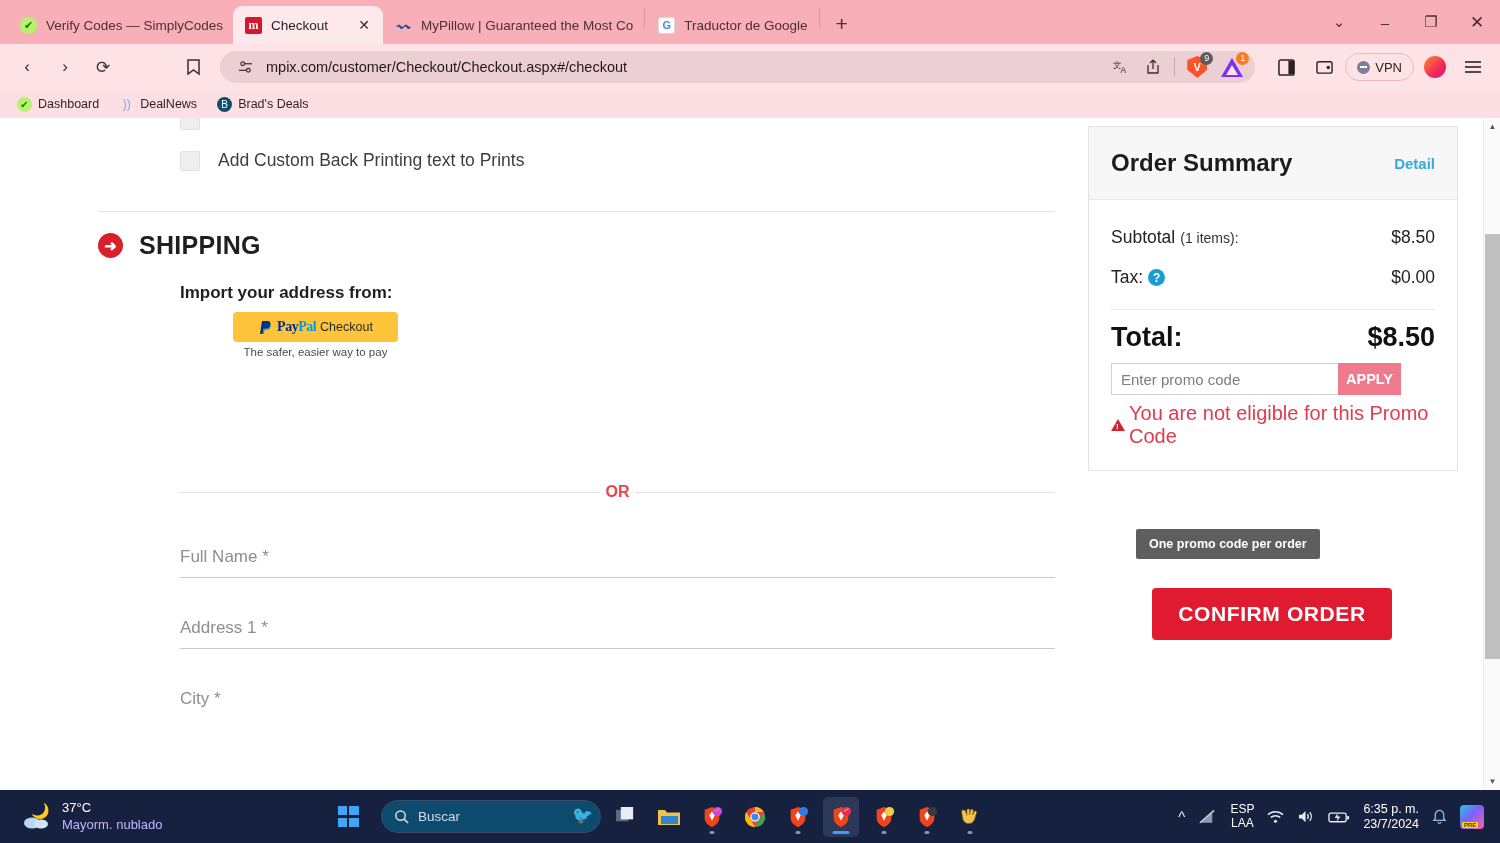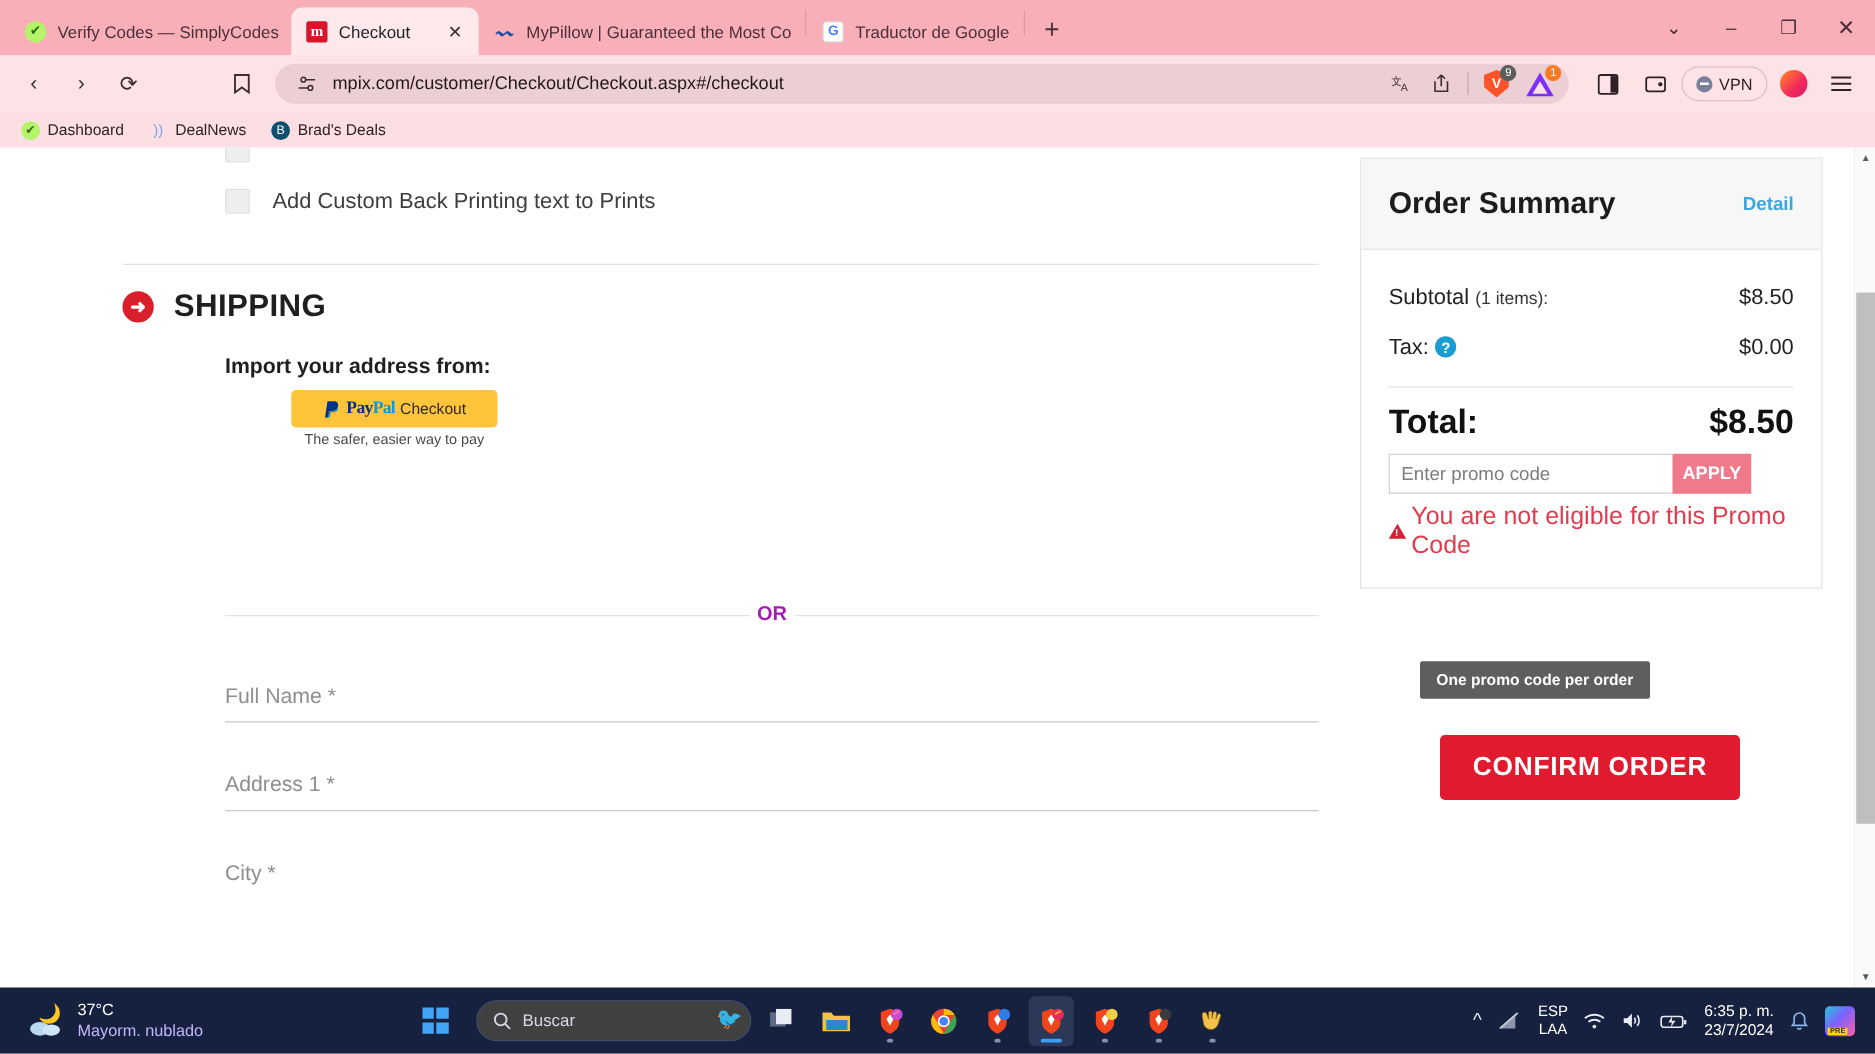--- a/index.html
+++ b/index.html
@@ -98,21 +98,21 @@
     position:absolute; left:233px; top:194px; width:165px; height:30px; background:#ffc439; border-radius:4px;
     display:flex; align-items:center; justify-content:center; gap:4px;
   }
   .pp-mark { font-size:14px; font-weight:bold; font-family:"Liberation Serif",serif; color:#003087; letter-spacing:-0.5px;}
   .pp-pal { color:#009cde; }
   .pp-co { font-size:12.5px; color:#2a2a2a; }
   .paypal-sub { position:absolute; left:233px; top:228px; width:165px; text-align:center; font-size:11.5px; color:#4a4a4a;}
 
   .or-wrap { position:absolute; left:180px; top:365px; width:875px; display:flex; align-items:center; gap:0; }
   .or-line { flex:1; height:1px; background:#e2e2e2;}
-  .or-text { font-size:16px; font-weight:bold; color:#a21caf; padding:0 6px; }
+  .or-text { font-size:16px; font-weight:bold; color:#ef4444; padding:0 6px; }
 
   .fields { position:absolute; left:180px; top:400px; width:875px; }
   .field { position:relative; height:71px; }
   .field .fl { position:absolute; left:0; bottom:22px; font-size:17px; color:#8e8e8e;}
   .field .underline { position:absolute; left:0; bottom:11px; width:875px; height:1px; background:#c9c9c9;}
 
   
   .summary {
     position:absolute; left:1088px; top:8px; width:370px; background:#fff;
     border:1px solid #e4e4e4;
@@ -159,21 +159,21 @@
   .wx-temp { font-size:13px; color:#fff; }
   .wx-desc { font-size:13px; color:#c4b5fd; }
 
   .tb-center { flex:1; display:flex; align-items:center; gap:7px; }
   .tb-ico { width:36px; height:40px; display:flex; align-items:center; justify-content:center; position:relative; border-radius:5px;}
   .tb-ico.active { background:#2b3857; }
   .tb-dot { position:absolute; bottom:3px; left:50%; transform:translateX(-50%); width:5px; height:3px; border-radius:2px; background:#8591ad;}
   .tb-dot.wide { width:17px; height:3px; background:#3ba0f5;}
   .winlogo { width:21px; height:21px; display:grid; grid-template-columns:1fr 1fr; grid-template-rows:1fr 1fr; gap:2.5px;}
   .winlogo i { background:#41a5f5; display:block; }
-  .searchbox { width:220px; height:33px; background:#404040; border:1px solid #3c4a6b; border-radius:17px; display:flex; align-items:center; gap:9px; padding:0 12px; margin-left:8px; position:relative; }
+  .searchbox { width:220px; height:33px; background:#0c4a6e; border:1px solid #3c4a6b; border-radius:17px; display:flex; align-items:center; gap:9px; padding:0 12px; margin-left:8px; position:relative; }
   .sb-txt { font-size:13.5px; color:#d6dae6; flex:1;}
   .sb-bird { position:absolute; right:6px; top:4px; font-size:17px; color:#38c0c4;}
 
   .tray { display:flex; align-items:center; gap:13px; padding-right:16px; }
   .tray-ico { color:#e7eaf2; font-size:15px; display:flex; align-items:center; justify-content:center; }
   .lang { line-height:1.15; text-align:center; color:#fff; font-size:12px;}
   .clock { line-height:1.2; text-align:right; color:#fff; font-size:12.5px; }
   .copilot { width:24px; height:24px; border-radius:4px; background:linear-gradient(135deg,#26c6da,#7b61ff 45%,#ff5fa2); position:relative; }
   .copilot:after { content:"PRE"; position:absolute; left:2px; bottom:1px; font-size:6px; background:#ffd400; color:#333; padding:0 2px; border-radius:1px; font-weight:bold;}
 </style>

